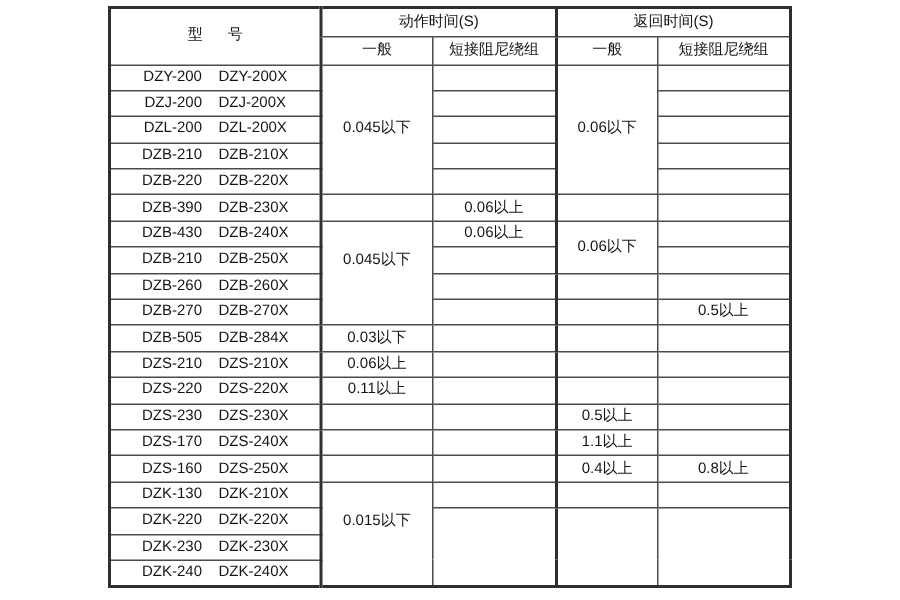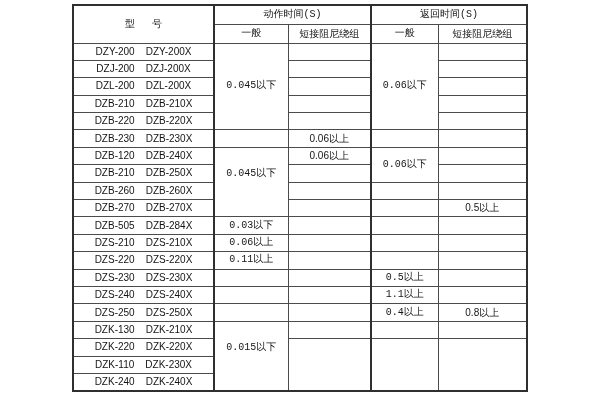--- a/index.html
+++ b/index.html
@@ -25,21 +25,21 @@
     font-weight: normal;
     color: #141414;
     text-align: center;
     vertical-align: middle;
     padding: 0;
     overflow: hidden;
     line-height: 12px;
   }
   .spec tr.hdr { height: 19px; }
   .spec tr.r { height: 17.4px; }
-  .bl2 { border-left: 2px solid #2f2f2f !important; font-family: Liberation Mono, monospace; }
+  .bl2 { border-left: 2px solid #2f2f2f !important; }
   .model-hdr { word-spacing: 14px; }
   .model-pair span { display: inline-block; }
   .model-pair .m1 { margin-right: 11px; }
   td.vtop {
     vertical-align: top;
     padding-top: 20px;
   }
 </style>
 </head>
 <body>
@@ -92,29 +92,29 @@
     <td></td>
   </tr>
 
   <tr class="r">
     <td class="model-pair"><span class="m1">DZB-220</span><span>DZB-220X</span></td>
     <td></td>
     <td></td>
   </tr>
 
   <tr class="r">
-    <td class="model-pair"><span class="m1">DZB-230</span><span>DZB-230X</span></td>
+    <td class="model-pair"><span class="m1">DZB-390</span><span>DZB-230X</span></td>
     <td class="bl2"></td>
     <td>0.06以上</td>
     <td class="bl2"></td>
     <td></td>
   </tr>
 
   <tr class="r">
-    <td class="model-pair"><span class="m1">DZB-120</span><span>DZB-240X</span></td>
+    <td class="model-pair"><span class="m1">DZB-430</span><span>DZB-240X</span></td>
     <td rowspan="4" class="bl2 vtop">0.045以下</td>
     <td>0.06以上</td>
     <td rowspan="2" class="bl2">0.06以下</td>
     <td></td>
   </tr>
 
   <tr class="r">
     <td class="model-pair"><span class="m1">DZB-210</span><span>DZB-250X</span></td>
     <td></td>
     <td></td>
@@ -160,29 +160,29 @@
 
   <tr class="r">
     <td class="model-pair"><span class="m1">DZS-230</span><span>DZS-230X</span></td>
     <td class="bl2"></td>
     <td></td>
     <td class="bl2">0.5以上</td>
     <td></td>
   </tr>
 
   <tr class="r">
-    <td class="model-pair"><span class="m1">DZS-240</span><span>DZS-240X</span></td>
+    <td class="model-pair"><span class="m1">DZS-170</span><span>DZS-240X</span></td>
     <td class="bl2"></td>
     <td></td>
     <td class="bl2">1.1以上</td>
     <td></td>
   </tr>
 
   <tr class="r">
-    <td class="model-pair"><span class="m1">DZS-250</span><span>DZS-250X</span></td>
+    <td class="model-pair"><span class="m1">DZS-160</span><span>DZS-250X</span></td>
     <td class="bl2"></td>
     <td></td>
     <td class="bl2">0.4以上</td>
     <td>0.8以上</td>
   </tr>
 
   <tr class="r">
     <td class="model-pair"><span class="m1">DZK-130</span><span>DZK-210X</span></td>
     <td rowspan="4" class="bl2 vtop">0.015以下</td>
     <td></td>
@@ -191,20 +191,20 @@
   </tr>
 
   <tr class="r">
     <td class="model-pair"><span class="m1">DZK-220</span><span>DZK-220X</span></td>
     <td rowspan="3"></td>
     <td rowspan="3" class="bl2"></td>
     <td rowspan="3"></td>
   </tr>
 
   <tr class="r">
-    <td class="model-pair"><span class="m1">DZK-110</span><span>DZK-230X</span></td>
+    <td class="model-pair"><span class="m1">DZK-230</span><span>DZK-230X</span></td>
   </tr>
 
   <tr class="r">
     <td class="model-pair"><span class="m1">DZK-240</span><span>DZK-240X</span></td>
   </tr>
 </tbody>
   </table>
 
 </body></html>

